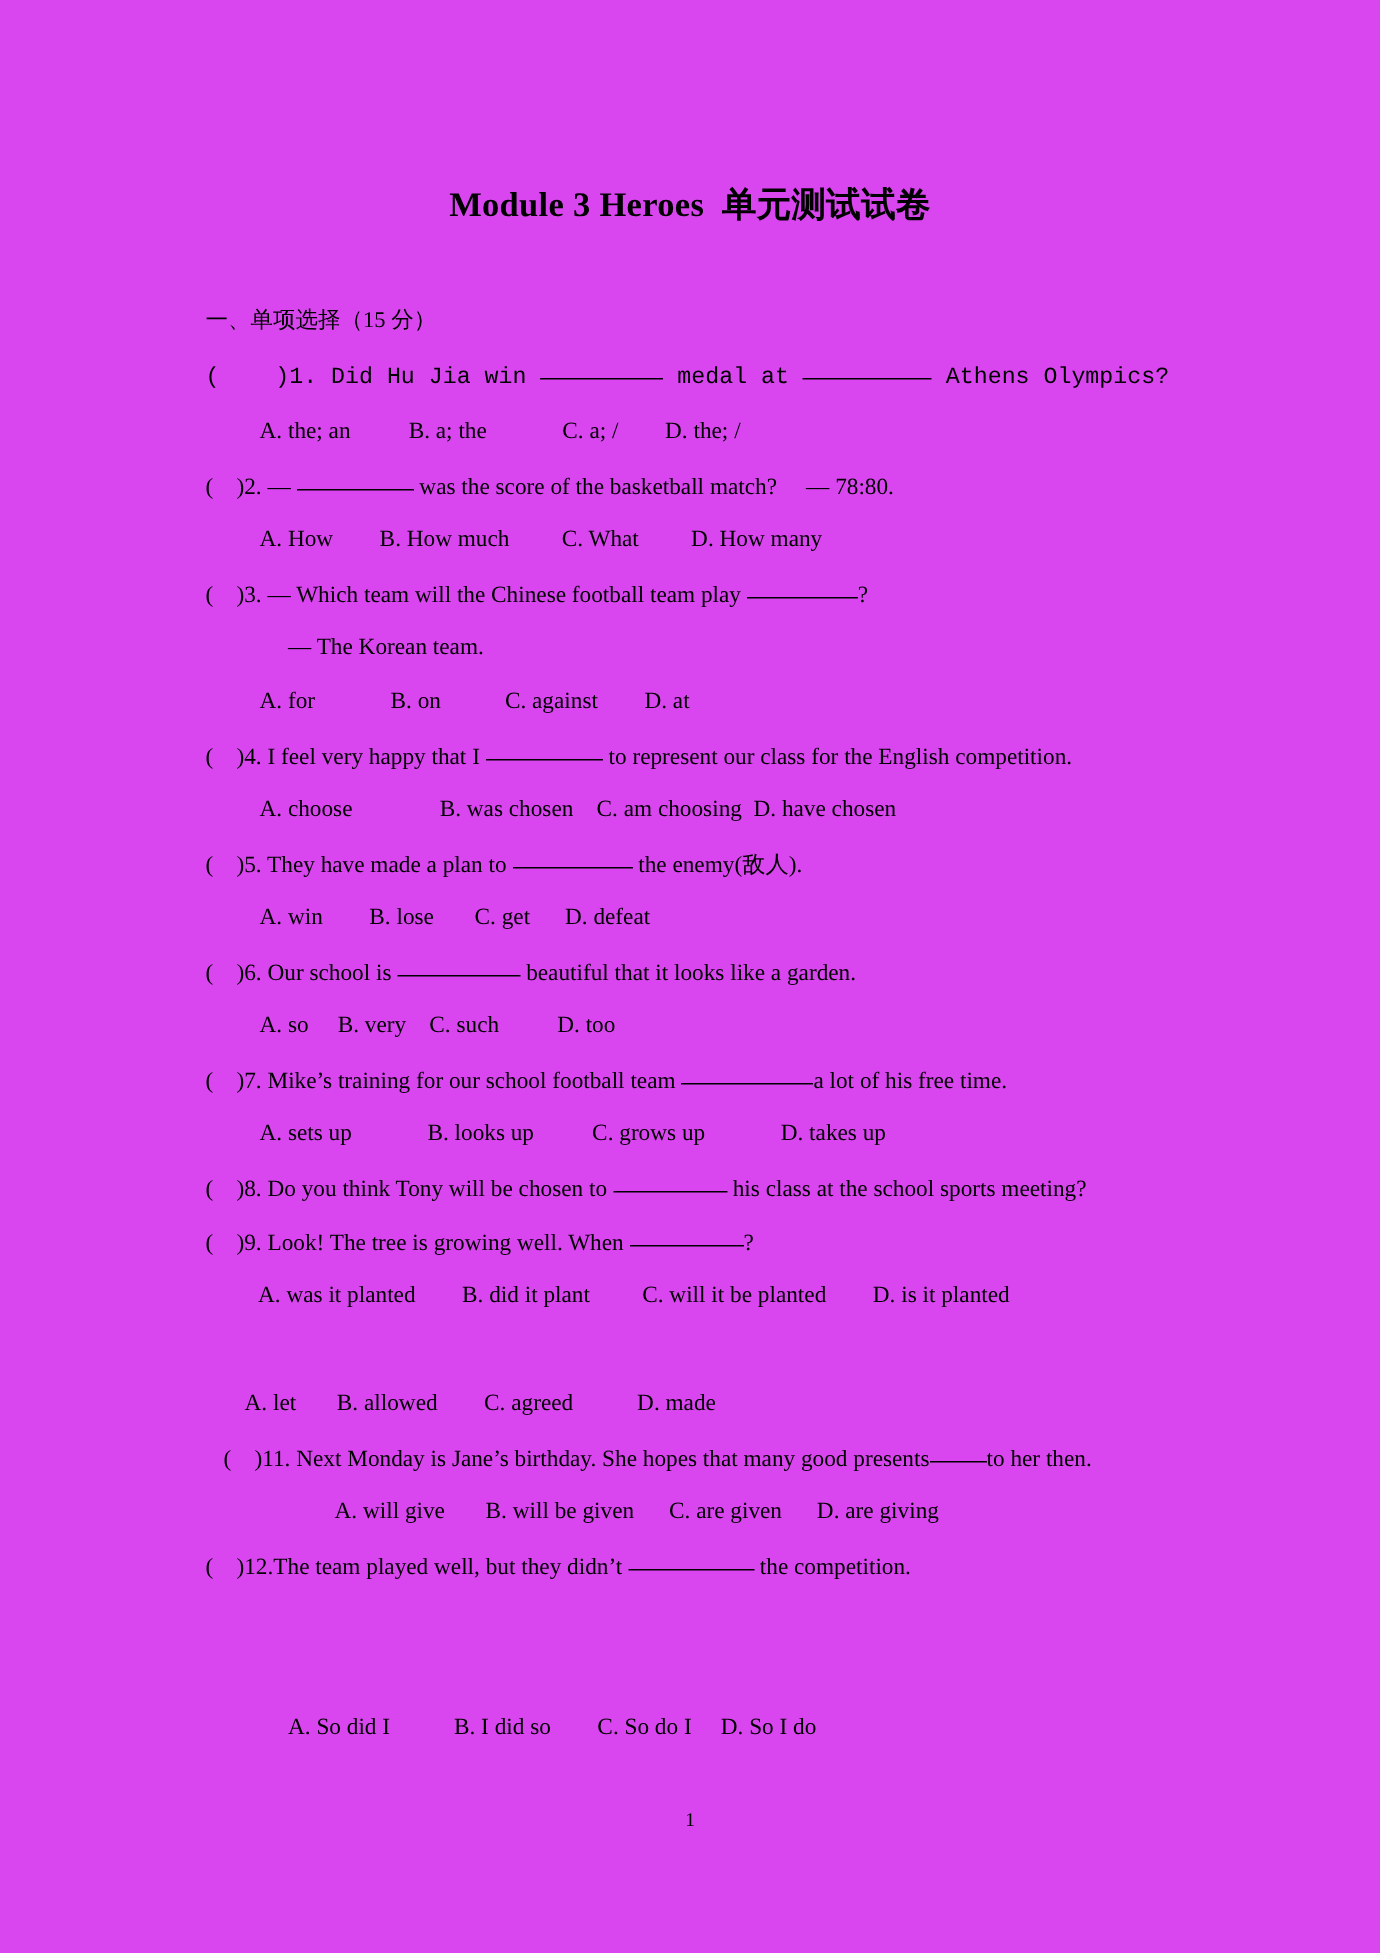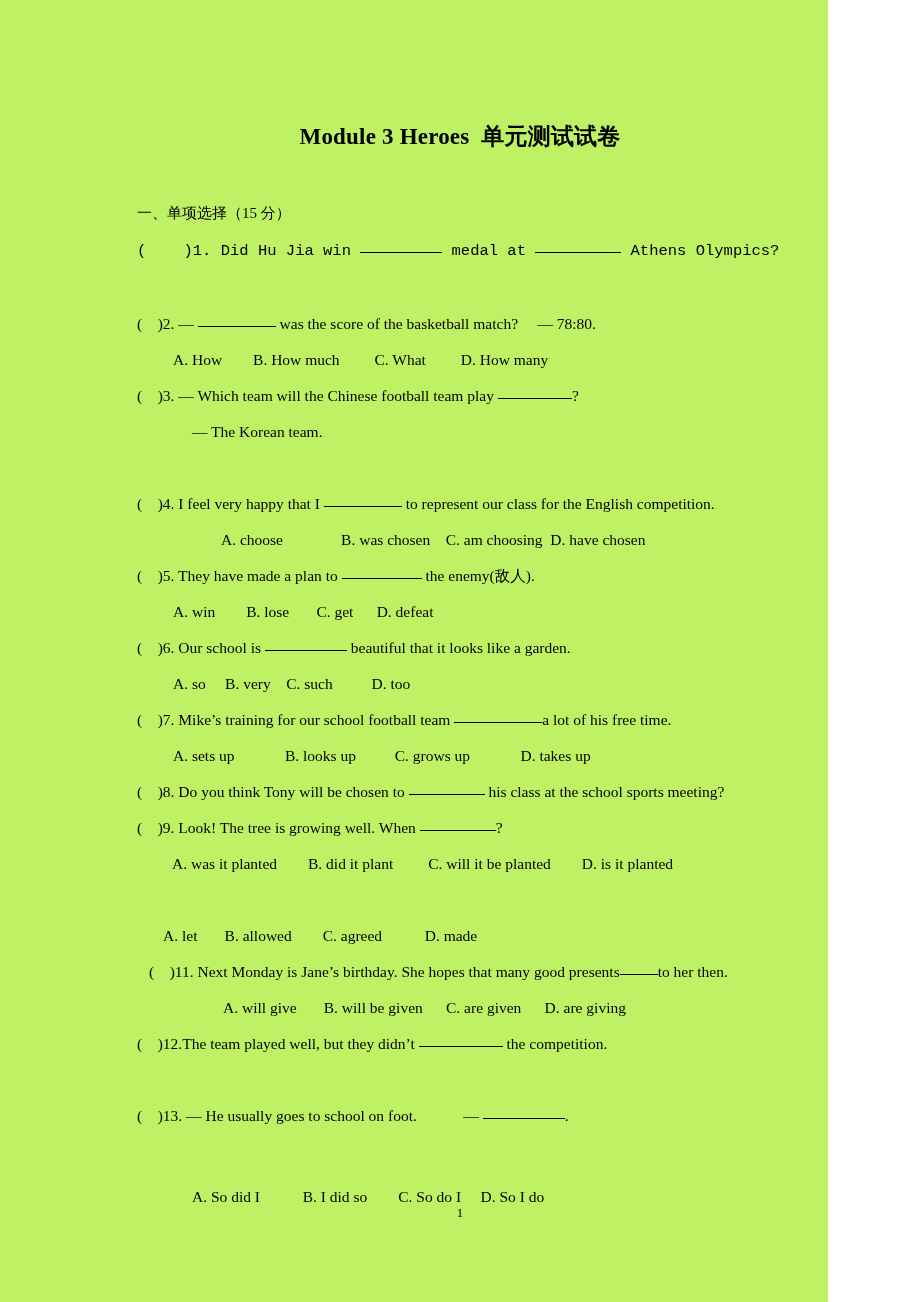--- a/index.html
+++ b/index.html
@@ -11,23 +11,23 @@
     width: 920px;
     height: 1302px;
     position: relative;
     font-family: "Liberation Serif", "DejaVu Serif", serif;
     color: #000000;
     overflow: hidden;
   }
 
   .page {
     position: relative;
-    width: 828px;
+    width: 920px;
     height: 1302px;
-    background: #bef264;
+    background: #d946ef;
   }
 
   
   .doc-title {
     position: absolute;
     top: 121px;
     left: 0;
     width: 920px;
     text-align: center;
     font-size: 23px;
@@ -88,29 +88,31 @@
 </head>
 <body>
 
 <div class="page">
 
   <div class="doc-title">Module 3 Heroes  单元测试试卷</div>
 
   <div class="section-heading">一、单项选择（15 分）</div>
 
   <div class="qline" style="top:240px; left:137px;font-family:Liberation Mono, monospace;"><span>(    )1.</span><span> Did Hu Jia win </span><span class="blank" style="width:82px"></span><span> medal at </span><span class="blank" style="width:86px"></span><span> Athens Olympics?</span></div>
+  <div class="optline" style="top:278px; left:173px;">A. the; an          B. a; the             C. a; /        D. the; /</div>
 
   <div class="qline" style="top:314px; left:137px;"><span>(    )2.</span><span> — </span><span class="blank" style="width:78px"></span><span> was the score of the basketball match?     — 78:80.</span></div>
   <div class="optline" style="top:350px; left:173px;">A. How        B. How much         C. What         D. How many</div>
 
   <div class="qline" style="top:386px; left:137px;"><span>(    )3.</span><span> — Which team will the Chinese football team play </span><span class="blank" style="width:74px"></span><span>?</span></div>
   <div class="contline" style="top:422px; left:192px;">— The Korean team.</div>
+  <div class="optline" style="top:458px; left:173px;">A. for             B. on           C. against        D. at</div>
 
   <div class="qline" style="top:494px; left:137px;"><span>(    )4.</span><span> I feel very happy that I </span><span class="blank" style="width:78px"></span><span> to represent our class for the English competition.</span></div>
-  <div class="optline" style="top:530px; left:173px;margin-left:48px;">A. choose               B. was chosen    C. am choosing  D. have chosen</div>
+  <div class="optline" style="top:530px; left:173px;">A. choose               B. was chosen    C. am choosing  D. have chosen</div>
 
   <div class="qline" style="top:566px; left:137px;"><span>(    )5.</span><span> They have made a plan to </span><span class="blank" style="width:80px"></span><span> the enemy(敌人).</span></div>
   <div class="optline" style="top:602px; left:173px;">A. win        B. lose       C. get      D. defeat</div>
 
   <div class="qline" style="top:638px; left:137px;"><span>(    )6.</span><span> Our school is </span><span class="blank" style="width:82px"></span><span> beautiful that it looks like a garden.</span></div>
   <div class="optline" style="top:674px; left:173px;">A. so     B. very    C. such          D. too</div>
 
   <div class="qline" style="top:710px; left:137px;text-align:right;"><span>(    )7.</span><span> Mike’s training for our school football team </span><span class="blank" style="width:88px"></span><span>a lot of his free time.</span></div>
   <div class="optline" style="top:746px; left:173px;">A. sets up             B. looks up          C. grows up             D. takes up</div>
 
@@ -119,18 +121,17 @@
   <div class="qline" style="top:818px; left:137px;"><span>(    )9.</span><span> Look! The tree is growing well. When </span><span class="blank" style="width:76px"></span><span>?</span></div>
   <div class="optline" style="top:854px; left:172px;">A. was it planted        B. did it plant         C. will it be planted        D. is it planted</div>
 
   <div class="optline" style="top:926px; left:163px;">A. let       B. allowed        C. agreed           D. made</div>
 
   <div class="qline" style="top:962px; left:137px;margin-left:12px;"><span>(    )11.</span><span> Next Monday is Jane’s birthday. She hopes that many good presents</span><span class="blank" style="width:38px"></span><span>to her then.</span></div>
   <div class="optline" style="top:998px; left:190px;margin-left:33px;">A. will give       B. will be given      C. are given      D. are giving</div>
 
   <div class="qline" style="top:1034px; left:137px;"><span>(    )12.</span><span>The team played well, but they didn’t </span><span class="blank" style="width:84px"></span><span> the competition.</span></div>
 
-  <div class="qline" style="top:1106px; left:137px;"><span>(    )13.</span><span> — He usually goes to school on foot.            — </span><span class="blank" style="width:82px"></span><span>.</span></div>
-  <div class="optline" style="top:1142px; left:192px;margin-top:45px;">A. So did I           B. I did so        C. So do I     D. So I do</div>
+  <div class="optline" style="top:1142px; left:192px;">A. So did I           B. I did so        C. So do I     D. So I do</div>
 
   <div class="page-number">1</div>
 
 </div>
 
 </body></html>

